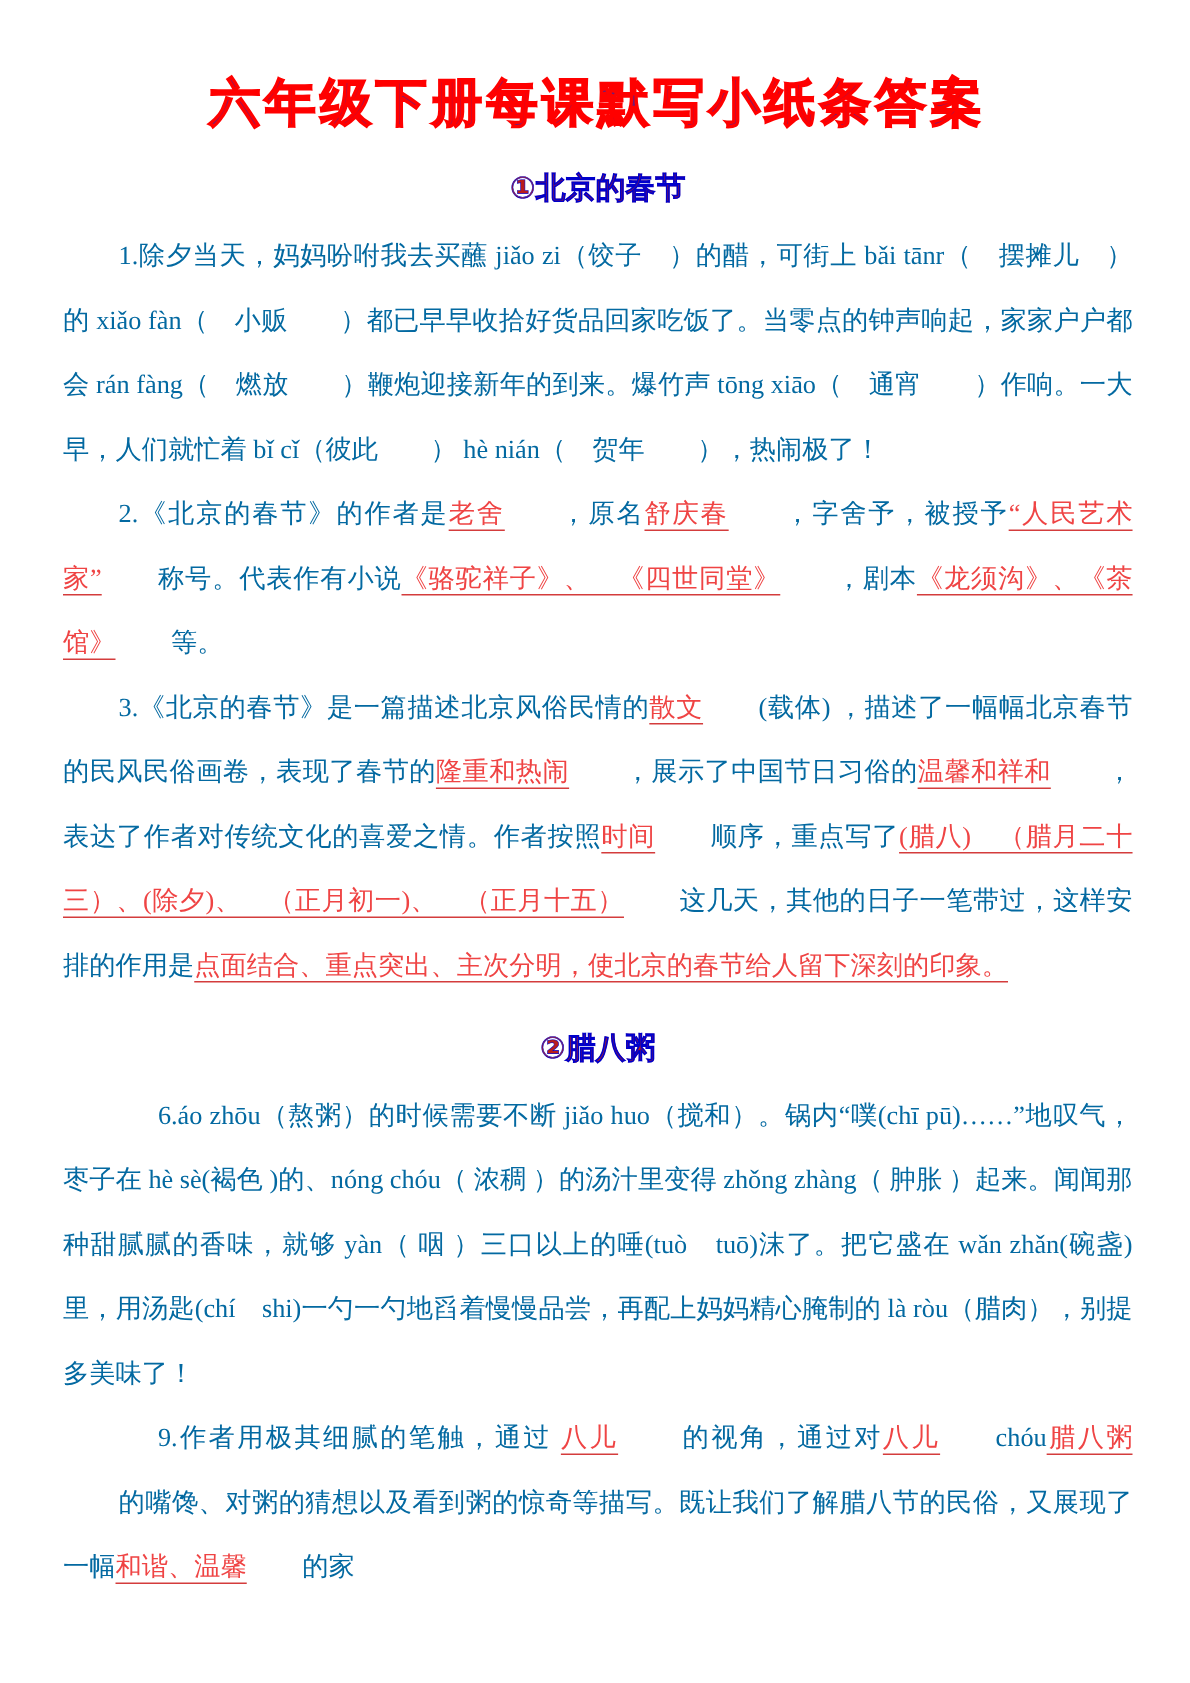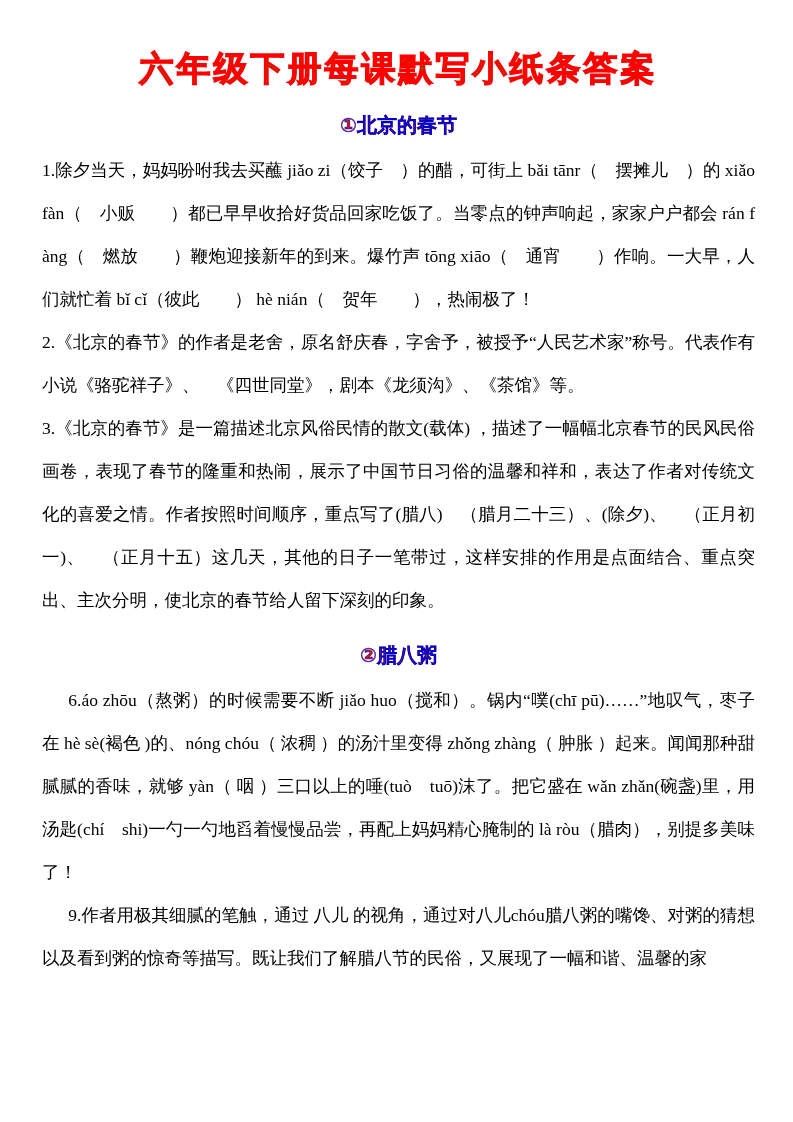--- a/index.html
+++ b/index.html
@@ -13,21 +13,21 @@
     height: 1122px;
     margin: 0 auto;
     background: #ffffff;
     box-sizing: border-box;
     padding: 36px 38px 0 42px;
     overflow: hidden;
     font-family: "Liberation Serif", "DejaVu Serif", serif;
   }
   .doc-title {
     text-align: center;
-    color: #4d7c0f;
+    color: #701a75;
     font-family: "DejaVu Sans", "Liberation Sans", sans-serif;
     font-size: 34px;
     font-weight: 900;
     letter-spacing: 3px;
     margin: 10px 0 18px 0;
     -webkit-text-stroke: 1.2px #ff0000;
   }
   .section-heading {
     text-align: center;
     color: #b91c1c;
@@ -42,27 +42,29 @@
     line-height: 43px;
     color: #151515;
     margin: 0;
     text-align: justify;
     word-break: break-all;
   }
   .para.indent {
     text-indent: 1.5em;
   }
   .answer {
-    color: #000000;
+    color: #ef4444;
+    text-decoration: underline;
     text-decoration-color: #d43c3c;
     text-decoration-thickness: 1.2px;
     text-underline-offset: 5px;
   }
   .normal {
-    color: #000000;
+    color: #0369a1;
+    margin-left: 37px;
   }
 </style>
 </head>
 <body>
 
 <div class="page">
   <h1 class="doc-title">六年级下册每课默写小纸条答案</h1>
   <div id="content">
       <h2 class="section-heading">①北京的春节</h2>
       <p class="para"><span class="normal">1.除夕当天，妈妈吩咐我去买蘸 jiǎo zi（饺子　）的醋，可街上 bǎi tānr（　摆摊儿　）的 xiǎo fàn（　小贩　　）都已早早收拾好货品回家吃饭了。当零点的钟声响起，家家户户都会 rán fàng（　燃放　　）鞭炮迎接新年的到来。爆竹声 tōng xiāo（　通宵　　）作响。一大早，人们就忙着 bǐ cǐ（彼此　　） hè nián（　贺年　　），热闹极了！</span></p>

